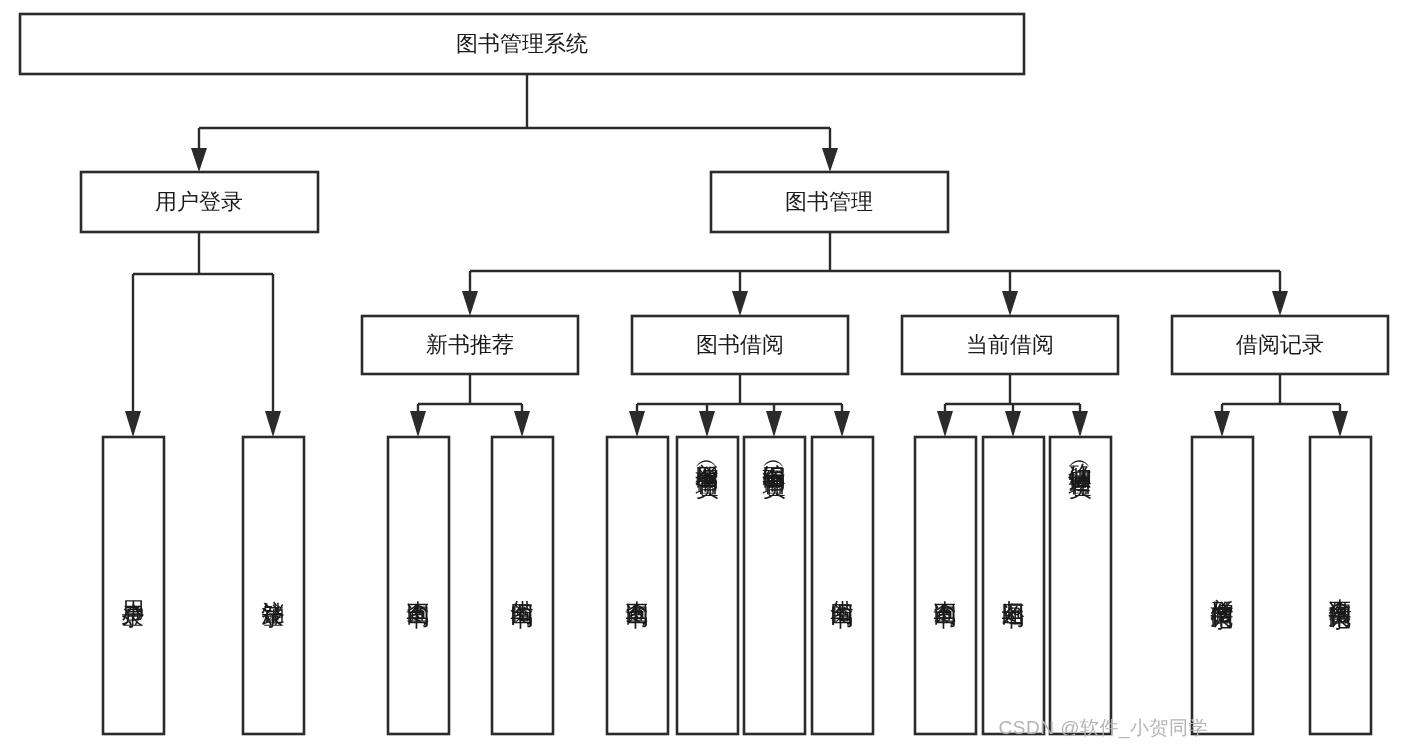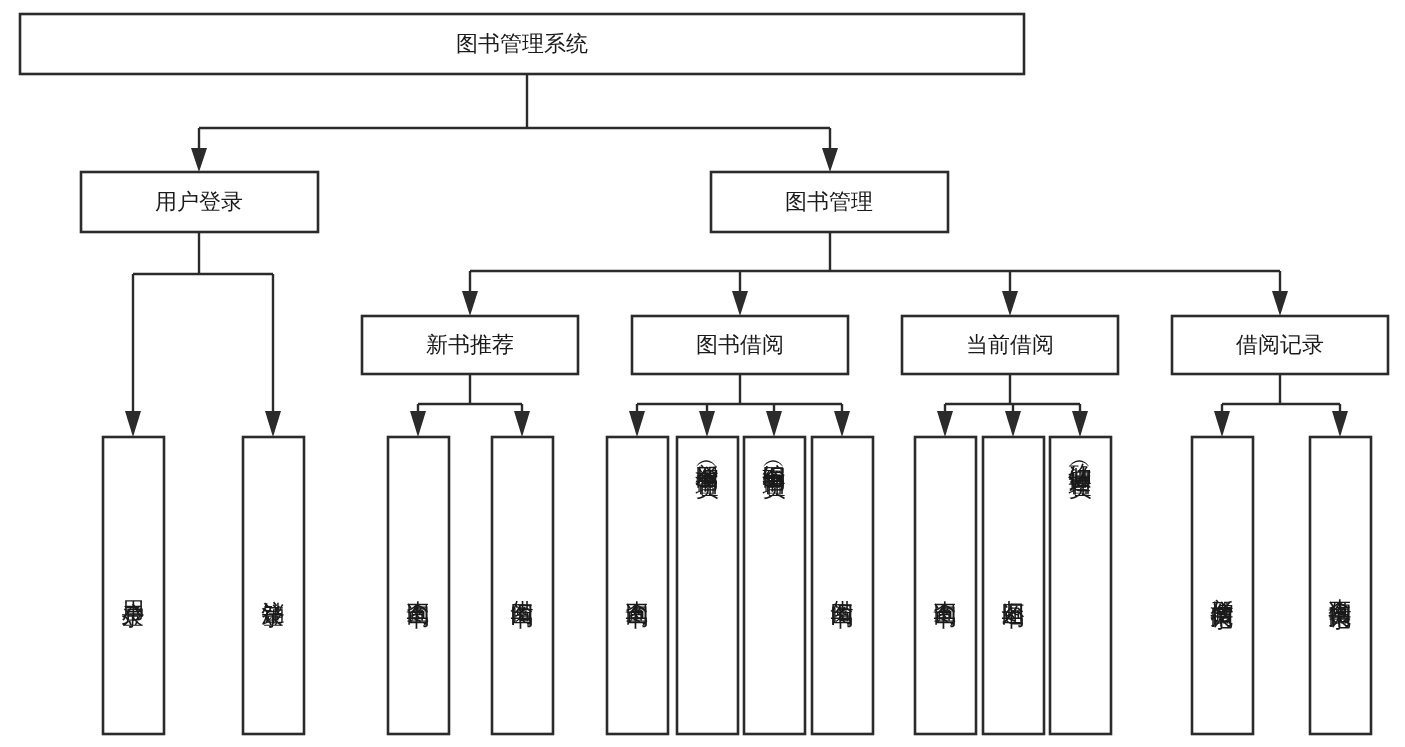--- a/index.html
+++ b/index.html
@@ -199,13 +199,14 @@
   <div class="node-label-v" style="left:744px; top:437px; width:61px; height:297px; justify-content:flex-start; padding-top:8px; box-sizing:border-box;">编辑图书（管理员）</div>
   <div class="node-label-v" style="left:812px; top:437px; width:61px; height:297px;">借阅图书</div>
 
   <div class="node-label-v" style="left:915px; top:437px; width:61px; height:297px;">查询图书</div>
   <div class="node-label-v" style="left:983px; top:437px; width:61px; height:297px;">归还图书</div>
   <div class="node-label-v" style="left:1050px; top:437px; width:61px; height:297px; justify-content:flex-start; padding-top:8px; box-sizing:border-box;">确认归还（管理员）</div>
 
   <div class="node-label-v" style="left:1192px; top:437px; width:61px; height:297px;">新增借阅记录</div>
   <div class="node-label-v" style="left:1310px; top:437px; width:61px; height:297px;">查询借阅记录</div>
 
+  <div class="watermark">CSDN @软件_小贺同学</div>
 </div>
 
 </body></html>

